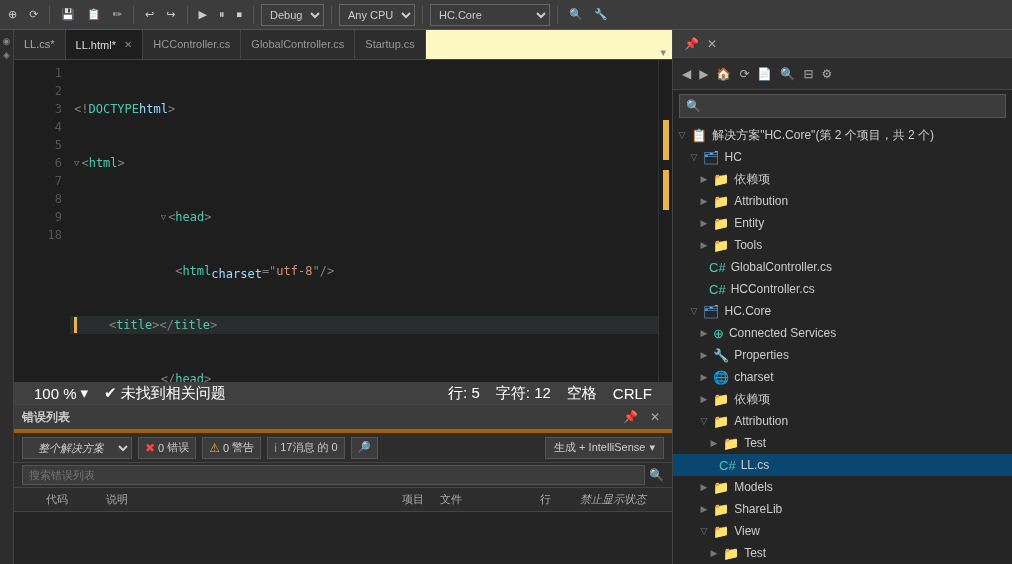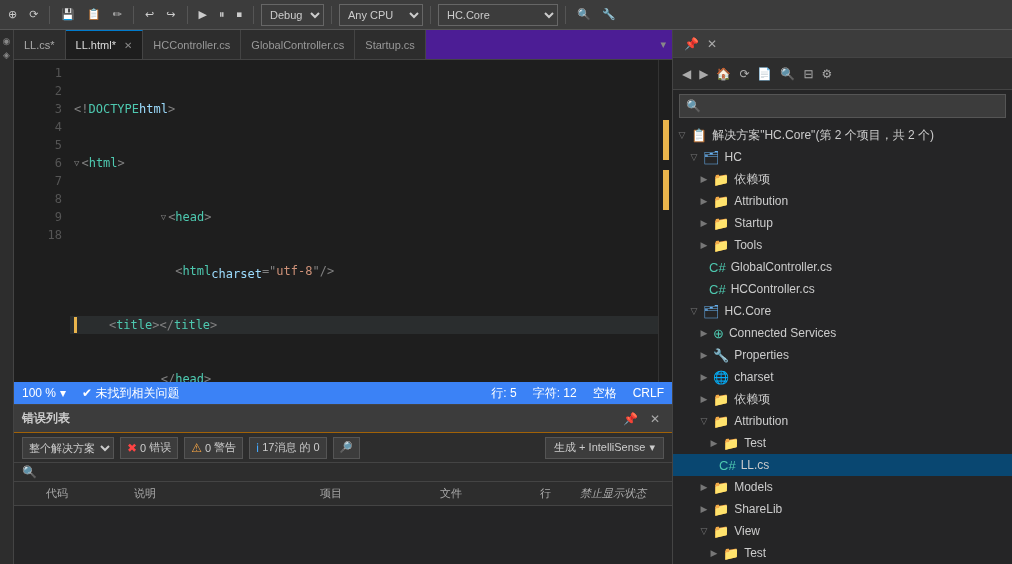--- a/index.html
+++ b/index.html
@@ -38,22 +38,22 @@
       width: 14px; background: #2d2d2d; border-right: 1px solid #444;
       display: flex; flex-direction: column; align-items: center; padding-top: 4px;
     }
     .left-gutter-icon { color: #888; font-size: 9px; margin: 2px 0; }
 
     
     .editor-area { display: flex; flex-direction: column; flex: 1; min-width: 0; }
 
     
     .tab-bar {
-      display: flex; align-items: center;
-      background: #4c1d95; border-bottom: 1px solid #444;
+      display: flex; align-items: flex-end;
+      background: #fef9c3; border-bottom: 1px solid #444;
       height: 30px; overflow: hidden;
     }
     .tab {
       display: flex; align-items: center; height: 30px;
       padding: 0 10px; border-right: 1px solid #444;
       font-size: 11px; cursor: pointer; color: #999; background: #2d2d2d;
       white-space: nowrap; gap: 4px; position: relative;
     }
     .tab.active { background: #1e1e1e; color: #ddd; border-top: 1px solid #007acc; }
     .tab-close { font-size: 10px; color: #888; cursor: pointer; margin-left: 4px; }
@@ -78,47 +78,47 @@
     .code-line { display: flex; align-items: center; height: 18px; padding-left: 4px; }
     .code-line.highlighted { background: #2a2d2e; }
     .fold-btn { color: #777; font-size: 9px; margin-right: 2px; cursor: pointer; }
     .breakpoint-col { width: 16px; flex-shrink: 0; background: #1e1e1e; }
     .right-scroll { width: 14px; background: #1e1e1e; flex-shrink: 0; border-left: 1px solid #333; }
     .scroll-indicator { width: 6px; height: 40px; background: #e9b44c; margin: 2px auto; }
 
     
     .status-bar {
       display: flex; align-items: center;
-      background: #3b82f6; color: #fff; height: 22px;
-      padding: 0 8px; font-size: 12px; gap: 16px;
+      background: #404040; color: #fff; height: 22px;
+      padding: 0 20px; font-size: 15px; gap: 16px;
     }
     .status-bar .status-item { display: flex; align-items: center; gap: 4px; }
 
     
     .error-panel {
       background: #252526; border-top: 1px solid #444;
       display: flex; flex-direction: column;
       height: 160px;
     }
     .error-panel-header {
       display: flex; align-items: center;
-      background: #3c3c3c; border-bottom: 1px solid #a16207;
+      background: #3c3c3c; border-bottom: 4px solid #a16207;
       height: 28px; padding: 0 8px; gap: 6px;
     }
     .error-panel-title { color: #ccc; font-size: 12px; font-weight: bold; }
     .error-panel-right { margin-left: auto; display: flex; gap: 4px; }
     .error-panel-btn { background: none; border: none; color: #aaa; cursor: pointer; font-size: 12px; padding: 2px 4px; }
     .error-toolbar {
       display: flex; align-items: center; gap: 6px;
       background: #2d2d2d; border-bottom: 1px solid #444;
       padding: 3px 8px; height: 30px;
     }
     .error-dropdown {
       background: #3c3c3c; border: 1px solid #555; color: #ccc;
-      font-size: 11px; padding: 2px 2px; height: 22px; cursor: pointer;
+      font-size: 11px; padding: 2px 11px; height: 22px; cursor: pointer; font-style: italic;
     }
     .error-badge {
       display: flex; align-items: center; gap: 3px;
       font-size: 11px; color: #ccc; padding: 1px 6px;
       border: 1px solid #555; background: #3c3c3c; height: 22px;
     }
     .error-icon { color: #f44; font-size: 12px; }
     .warn-icon { color: #fa4; font-size: 12px; }
     .info-icon { color: #4af; font-size: 12px; }
     .error-build-btn {
@@ -131,22 +131,22 @@
       flex: 1; background: #3c3c3c; border: 1px solid #555; color: #ccc;
       font-size: 11px; padding: 2px 6px; height: 20px;
     }
     .error-search-icon { color: #888; font-size: 12px; }
     .error-table-header {
       display: flex; background: #2d2d2d; border-bottom: 1px solid #444;
       padding: 2px 0; height: 24px; align-items: center;
     }
     .error-col { color: #aaa; font-size: 11px; padding: 0 8px; flex-shrink: 0; display: flex; align-items: center; }
     .error-col.code { width: 60px; }
-    .error-col.desc { flex: 1; margin-left: 28px; }
-    .error-col.project { width: 120px; }
+    .error-col.desc { flex: 1; }
+    .error-col.project { width: 120px; justify-content: flex-end; }
     .error-col.file { width: 100px; }
     .error-col.line { width: 40px; }
     .error-col.suppress { width: 100px; font-style: italic; }
 
     
     .solution-explorer {
       width: 340px; background: #252526; border-left: 1px solid #444;
       display: flex; flex-direction: column; flex-shrink: 0;
     }
     .se-header {
@@ -203,21 +203,21 @@
   <button class="toolbar-btn">↪</button>
   <div class="toolbar-separator"></div>
   <button class="toolbar-btn">▶</button>
   <button class="toolbar-btn">⏸</button>
   <button class="toolbar-btn">⏹</button>
   <div class="toolbar-separator"></div>
   <select class="toolbar-dropdown">
     <option>Debug</option>
   </select>
   <div class="toolbar-separator"></div>
-  <select class="toolbar-dropdown" style="width:84px;">
+  <select class="toolbar-dropdown" style="width:76px;">
     <option>Any CPU</option>
   </select>
   <div class="toolbar-separator"></div>
   <select class="toolbar-dropdown" style="width:120px;">
     <option>HC.Core</option>
   </select>
   <div class="toolbar-separator"></div>
   <button class="toolbar-btn">🔍</button>
   <button class="toolbar-btn">🔧</button>
 </div>
@@ -348,20 +348,21 @@
         </div>
         <div class="error-badge">
           <span>🔎</span>
         </div>
         <div class="error-build-btn">
           <span>生成 + IntelliSense</span>
           <span>▾</span>
         </div>
       </div>
       <div class="error-search">
+        <input class="error-search-input" placeholder="搜索错误列表" style="">
         <span class="error-search-icon">🔍</span>
       </div>
       <div class="error-table-header">
         <div class="error-col" style="width:24px;"></div>
         <div class="error-col code">
           <span>代码</span>
         </div>
         <div class="error-col desc">
           <span>说明</span>
         </div>
@@ -425,21 +426,21 @@
       <div class="se-node">
         <span style="width:20px;display:inline-block;"></span>
         <span class="se-expand">▶</span>
         <span class="se-icon folder-icon">📁</span>
         <span class="se-label">Attribution</span>
       </div>
       <div class="se-node">
         <span style="width:20px;display:inline-block;"></span>
         <span class="se-expand">▶</span>
         <span class="se-icon folder-icon">📁</span>
-        <span class="se-label">Startup</span>
+        <span class="se-label">Entity</span>
       </div>
       <div class="se-node">
         <span style="width:20px;display:inline-block;"></span>
         <span class="se-expand">▶</span>
         <span class="se-icon folder-icon">📁</span>
         <span class="se-label">Tools</span>
       </div>
       <div class="se-node">
         <span style="width:30px;display:inline-block;"></span>
         <span class="se-icon cs-icon">C#</span>

